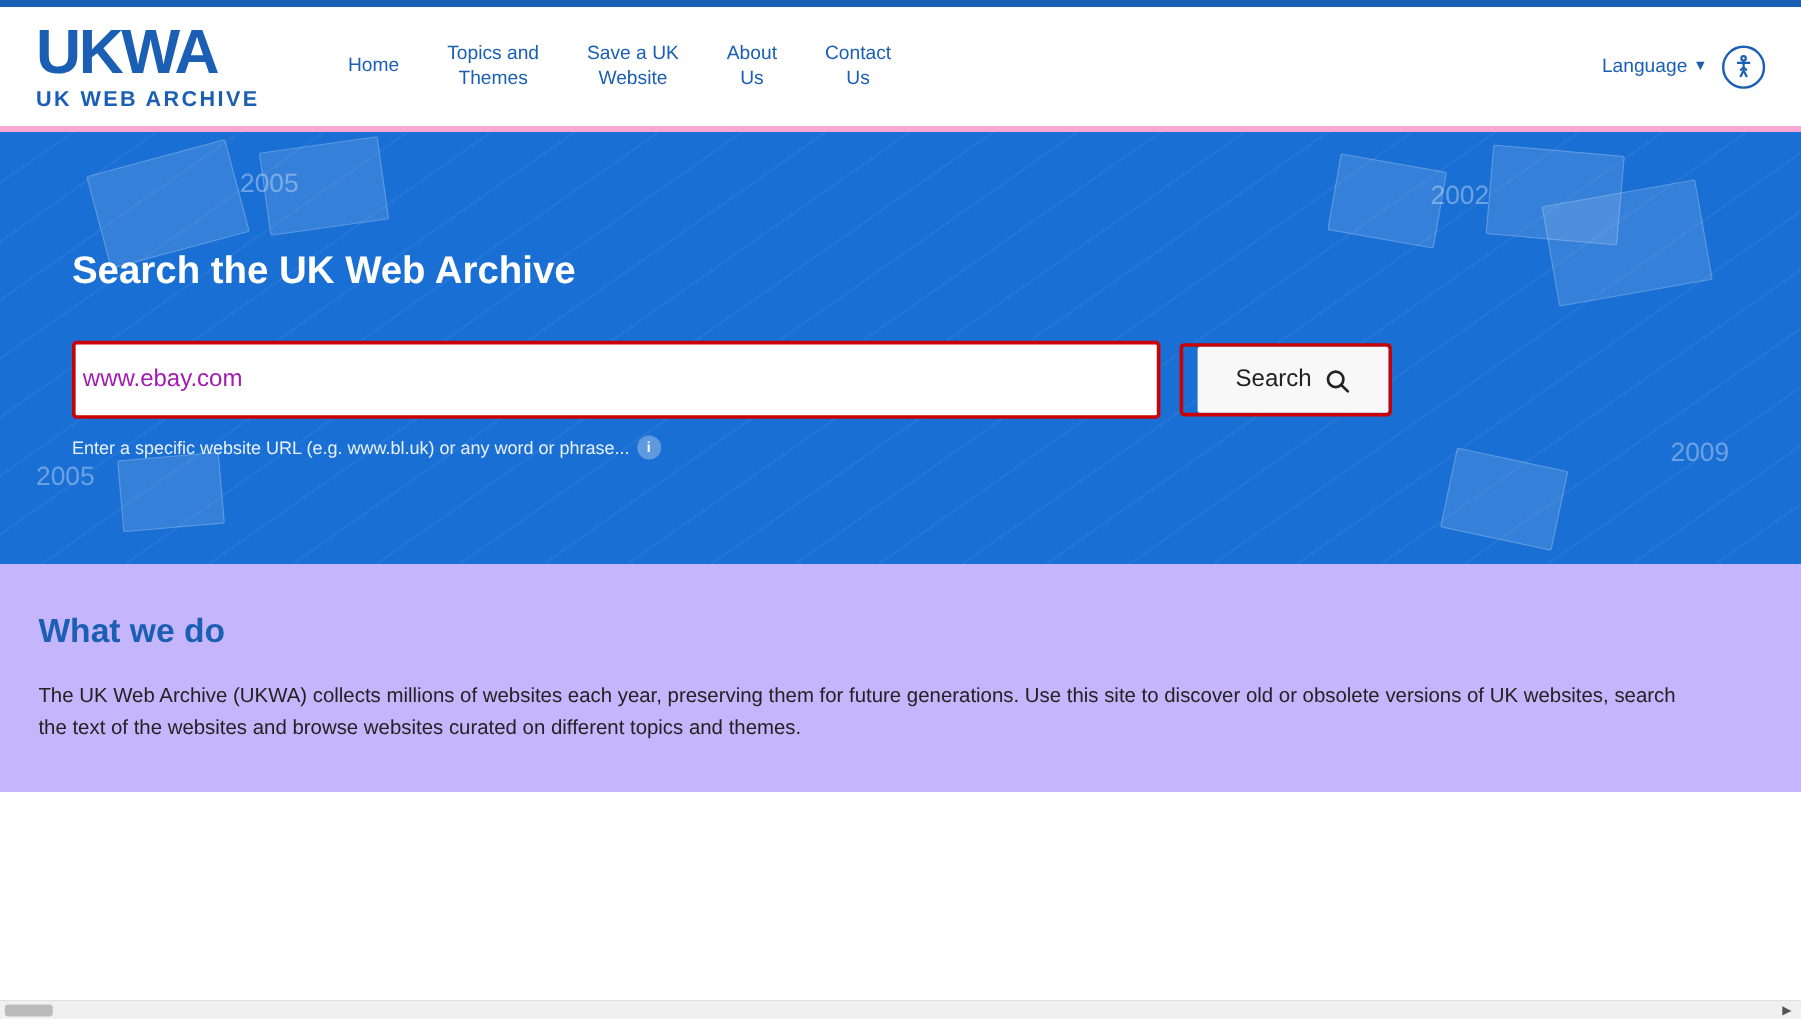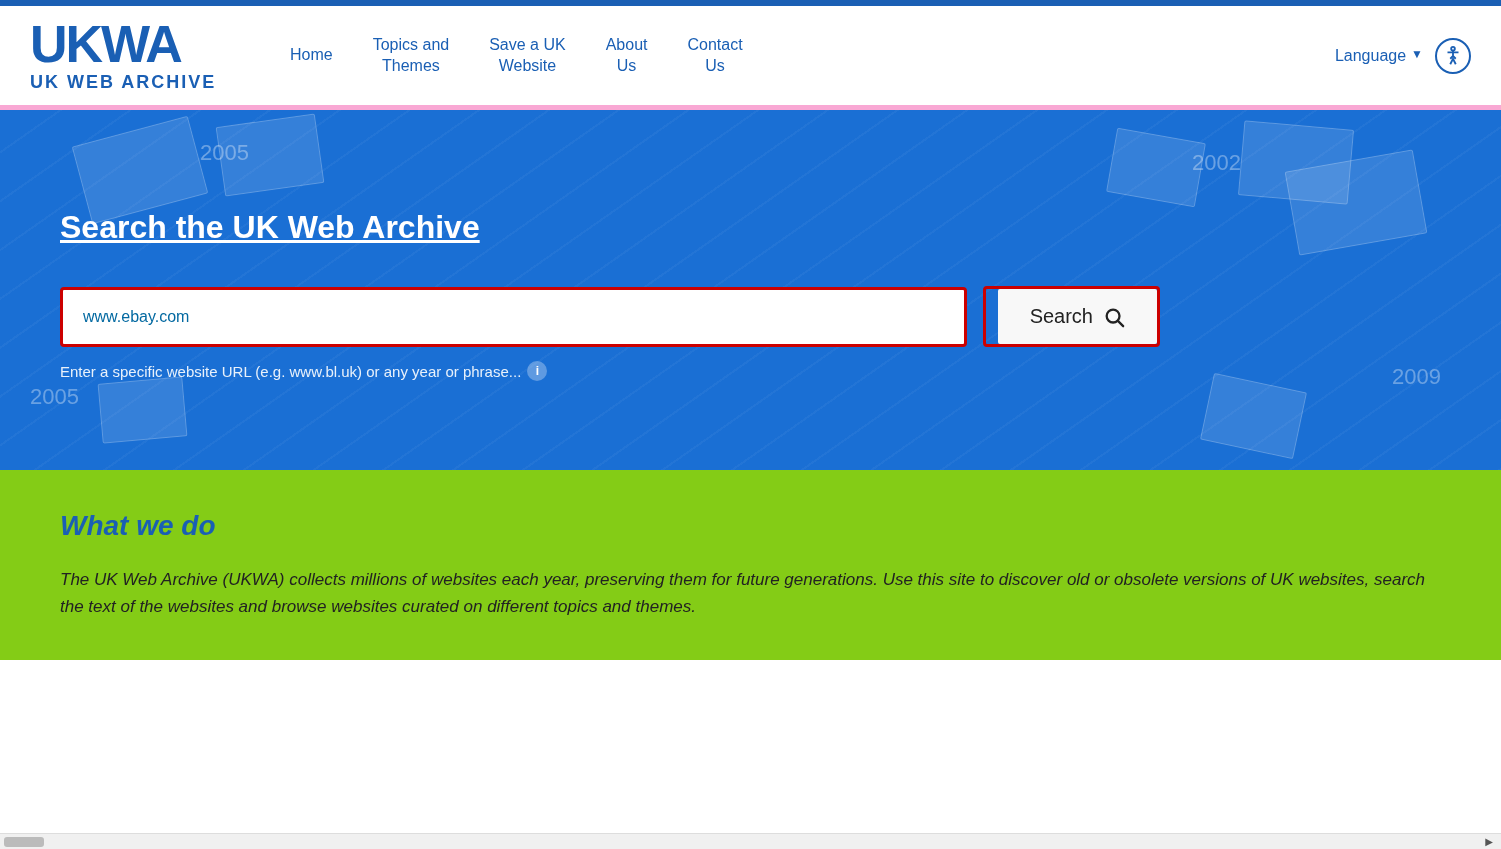--- a/index.html
+++ b/index.html
@@ -139,44 +139,43 @@
     .hero-content {
       position: relative;
       z-index: 1;
     }
 
     .hero-title {
       color: #fff;
       font-size: 32px;
       font-weight: 600;
       margin-bottom: 40px;
-      text-decoration: underline;
     }
 
     .search-row {
       display: flex;
       align-items: center;
       gap: 16px;
       max-width: 1100px;
     }
 
     .search-input-wrapper {
       flex: 1;
       border: 3px solid #cc0000;
       background: #fff;
       border-radius: 4px;
     }
 
     .search-input {
       width: 100%;
-      padding: 18px 20px;
-      font-size: 16px;
+      padding: 18px 6px;
+      font-size: 20px;
       border: none;
       outline: none;
-      color: #0369a1;
+      color: #a21caf;
       background: transparent;
     }
 
     .search-button-wrapper {
       border: 3px solid #cc0000;
       border-radius: 4px;
       padding-left: 12px;
     }
 
     .search-button {
@@ -220,23 +219,22 @@
     .year-label {
       position: absolute;
       color: rgba(255,255,255,0.35);
       font-size: 22px;
       font-weight: normal;
       z-index: 0;
     }
 
     
     .content-section {
-      padding: 40px 60px;
-      background: #84cc16;
-      font-style: italic;
+      padding: 40px 32px;
+      background: #c4b5fd;
     }
 
     .section-title {
       font-size: 28px;
       font-weight: bold;
       color: #1a5fb4;
       margin-bottom: 24px;
     }
 
     .section-body {
@@ -344,21 +342,21 @@
           <span>Search</span>
           <svg width="22" height="22" viewBox="0 0 24 24" fill="none" stroke="#222" stroke-width="2.5" stroke-linecap="round">
             <circle cx="11" cy="11" r="7"></circle>
             <line x1="16.5" y1="16.5" x2="22" y2="22"></line>
           </svg>
         </button>
       </div>
     </div>
 
     <div class="search-hint">
-      <span>Enter a specific website URL (e.g. www.bl.uk) or any year or phrase...</span>
+      <span>Enter a specific website URL (e.g. www.bl.uk) or any word or phrase...</span>
       <span class="info-icon">i</span>
     </div>
   </div>
 </section>
 
 <section class="content-section">
   <h2 class="section-title">What we do</h2>
   <p class="section-body">The UK Web Archive (UKWA) collects millions of websites each year, preserving them for future generations. Use this site to discover old or obsolete versions of UK websites, search the text of the websites and browse websites curated on different topics and themes.</p>
 </section>
 

